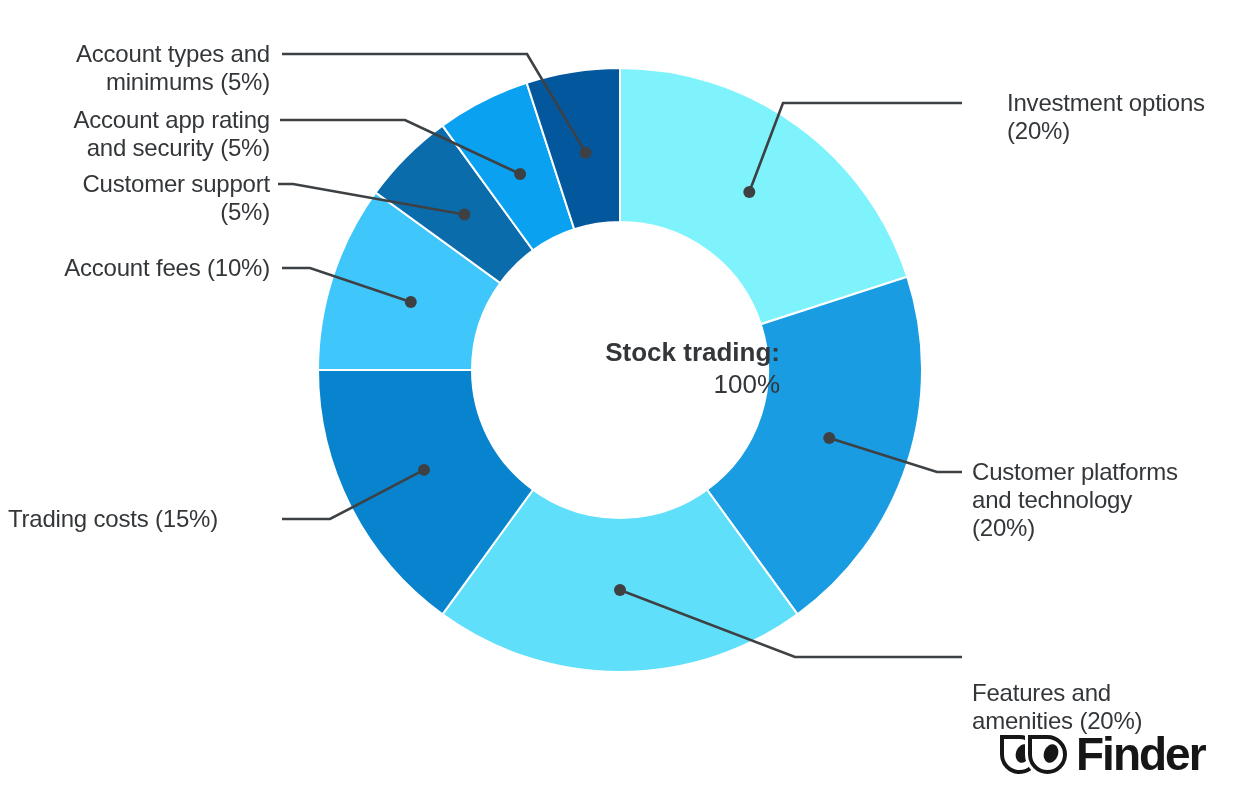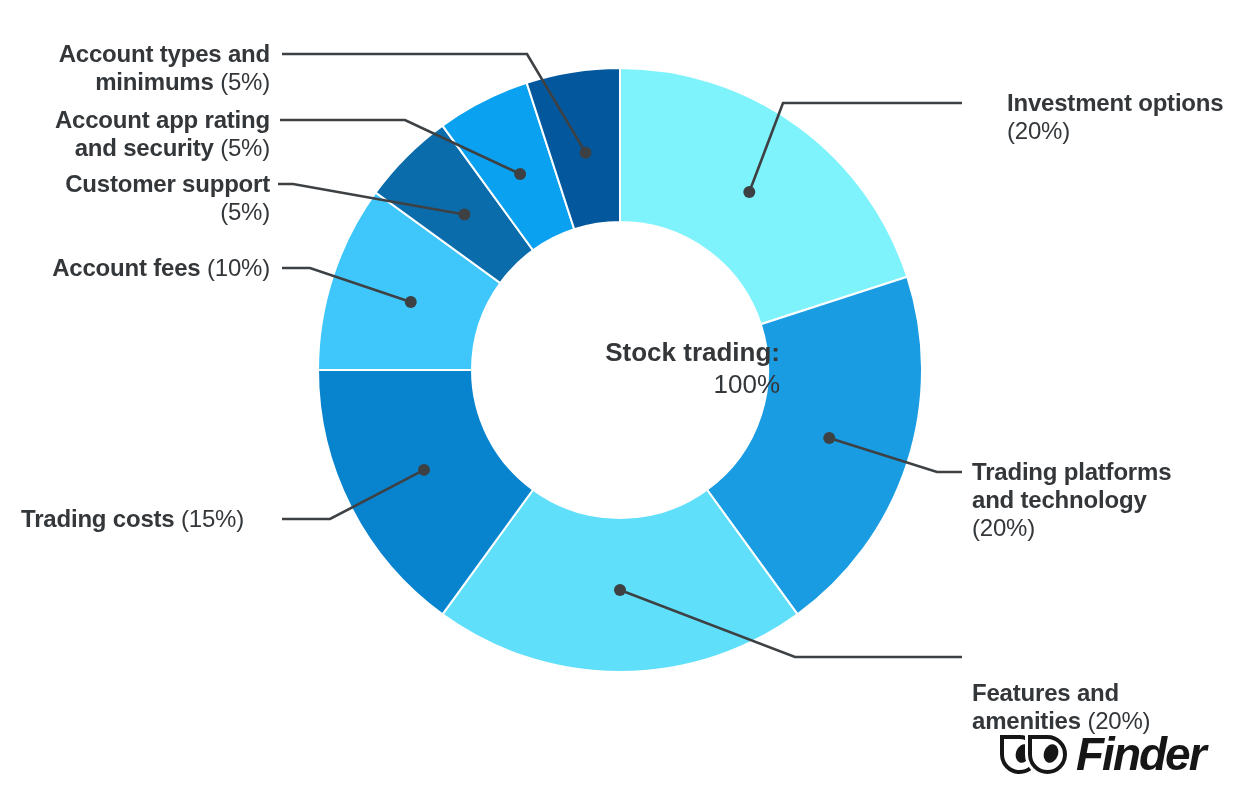--- a/index.html
+++ b/index.html
@@ -7,21 +7,21 @@
     width:1240px;height:804px;background:#ffffff;position:relative;overflow:hidden;
     font-family:"Liberation Sans",sans-serif;
   }
   #chart-canvas{position:absolute;left:0;top:0;width:1240px;height:804px;}
   #donut-svg{position:absolute;left:0;top:0;}
   .slice-label{
     position:absolute;
     font-size:24px;line-height:28px;color:#34373A;letter-spacing:-0.2px;
     white-space:nowrap;
   }
-  .slice-label .b{font-weight:700;text-align:right;}
+  .slice-label .b{font-weight:400;text-align:right;}
   .slice-label.left{text-align:right;}
   .slice-label.right{text-align:left;}
   .center-label{
     position:absolute;left:620px;top:368px;transform:translate(-50%,-50%);
     width:320px;text-align:right;color:#34373A;font-size:26px;line-height:32px;
   }
   .center-label .l1{font-weight:700;}
   .logo{
     position:absolute;left:1000px;top:735px;
     display:flex;align-items:center;gap:9px;
@@ -30,21 +30,21 @@
   .eye{
     box-sizing:border-box;width:39px;height:39px;background:#fff;
     border:4px solid #161616;border-radius:0 50% 50% 50%;position:relative;
   }
   .eye-right{margin-left:-11px;box-shadow:0 0 0 3px #ffffff;}
   .pupil{
     position:absolute;width:14px;height:19px;background:#161616;border-radius:50%;
     top:5px;right:5px;transform:rotate(20deg);
   }
   .brand{
-    font-style:italic;font-weight:700;font-size:46px;line-height:39px;
+    font-weight:700;font-size:46px;line-height:39px;
     letter-spacing:-2px;color:#161616;
   }
 </style>
 </head>
 <body>
 
 <div id="chart-canvas">
   <svg id="donut-svg" width="1240" height="804" viewBox="0 0 1240 804">
       <path d="M 620 68 A 302 302 0 0 1 907.2190679211363 276.6768676987659 L 760.7563644116827 324.2654848325078 A 148 148 0 0 0 620 222 Z" fill="#7EF3FB" stroke="#ffffff" stroke-width="2"></path>
       <polyline points="962,103 783,103 749.3127555043441,192.01626123751157" fill="none" stroke="#3E4144" stroke-width="2.6"></polyline>
@@ -86,29 +86,29 @@
         <div class="pupil"></div>
       </div>
     </div>
     <div class="brand">Finder</div>
   </div>
 <div class="slice-label right" style="left: 1007px; top: 89px;">
       <div><span class="b">Investment options</span></div>
       <div><span>(20%)</span></div>
     </div>
     <div class="slice-label right" style="left: 972px; top: 458px;">
-      <div><span class="b">Trading platforms</span></div>
+      <div><span class="b">Customer platforms</span></div>
       <div><span class="b">and technology</span></div>
       <div><span>(20%)</span></div>
     </div>
     <div class="slice-label right" style="left: 972px; top: 679px;">
       <div><span class="b">Features and</span></div>
       <div><span class="b">amenities </span><span>(20%)</span></div>
     </div>
-    <div class="slice-label left" style="right: 996px; top: 505px;">
+    <div class="slice-label left" style="right: 1022px; top: 505px;">
       <div><span class="b">Trading costs </span><span>(15%)</span></div>
     </div>
     <div class="slice-label left" style="right: 970px; top: 254px;">
       <div><span class="b">Account fees </span><span>(10%)</span></div>
     </div>
     <div class="slice-label left" style="right: 970px; top: 170px;">
       <div><span class="b">Customer support</span></div>
       <div><span>(5%)</span></div>
     </div>
     <div class="slice-label left" style="right: 970px; top: 106px;">

